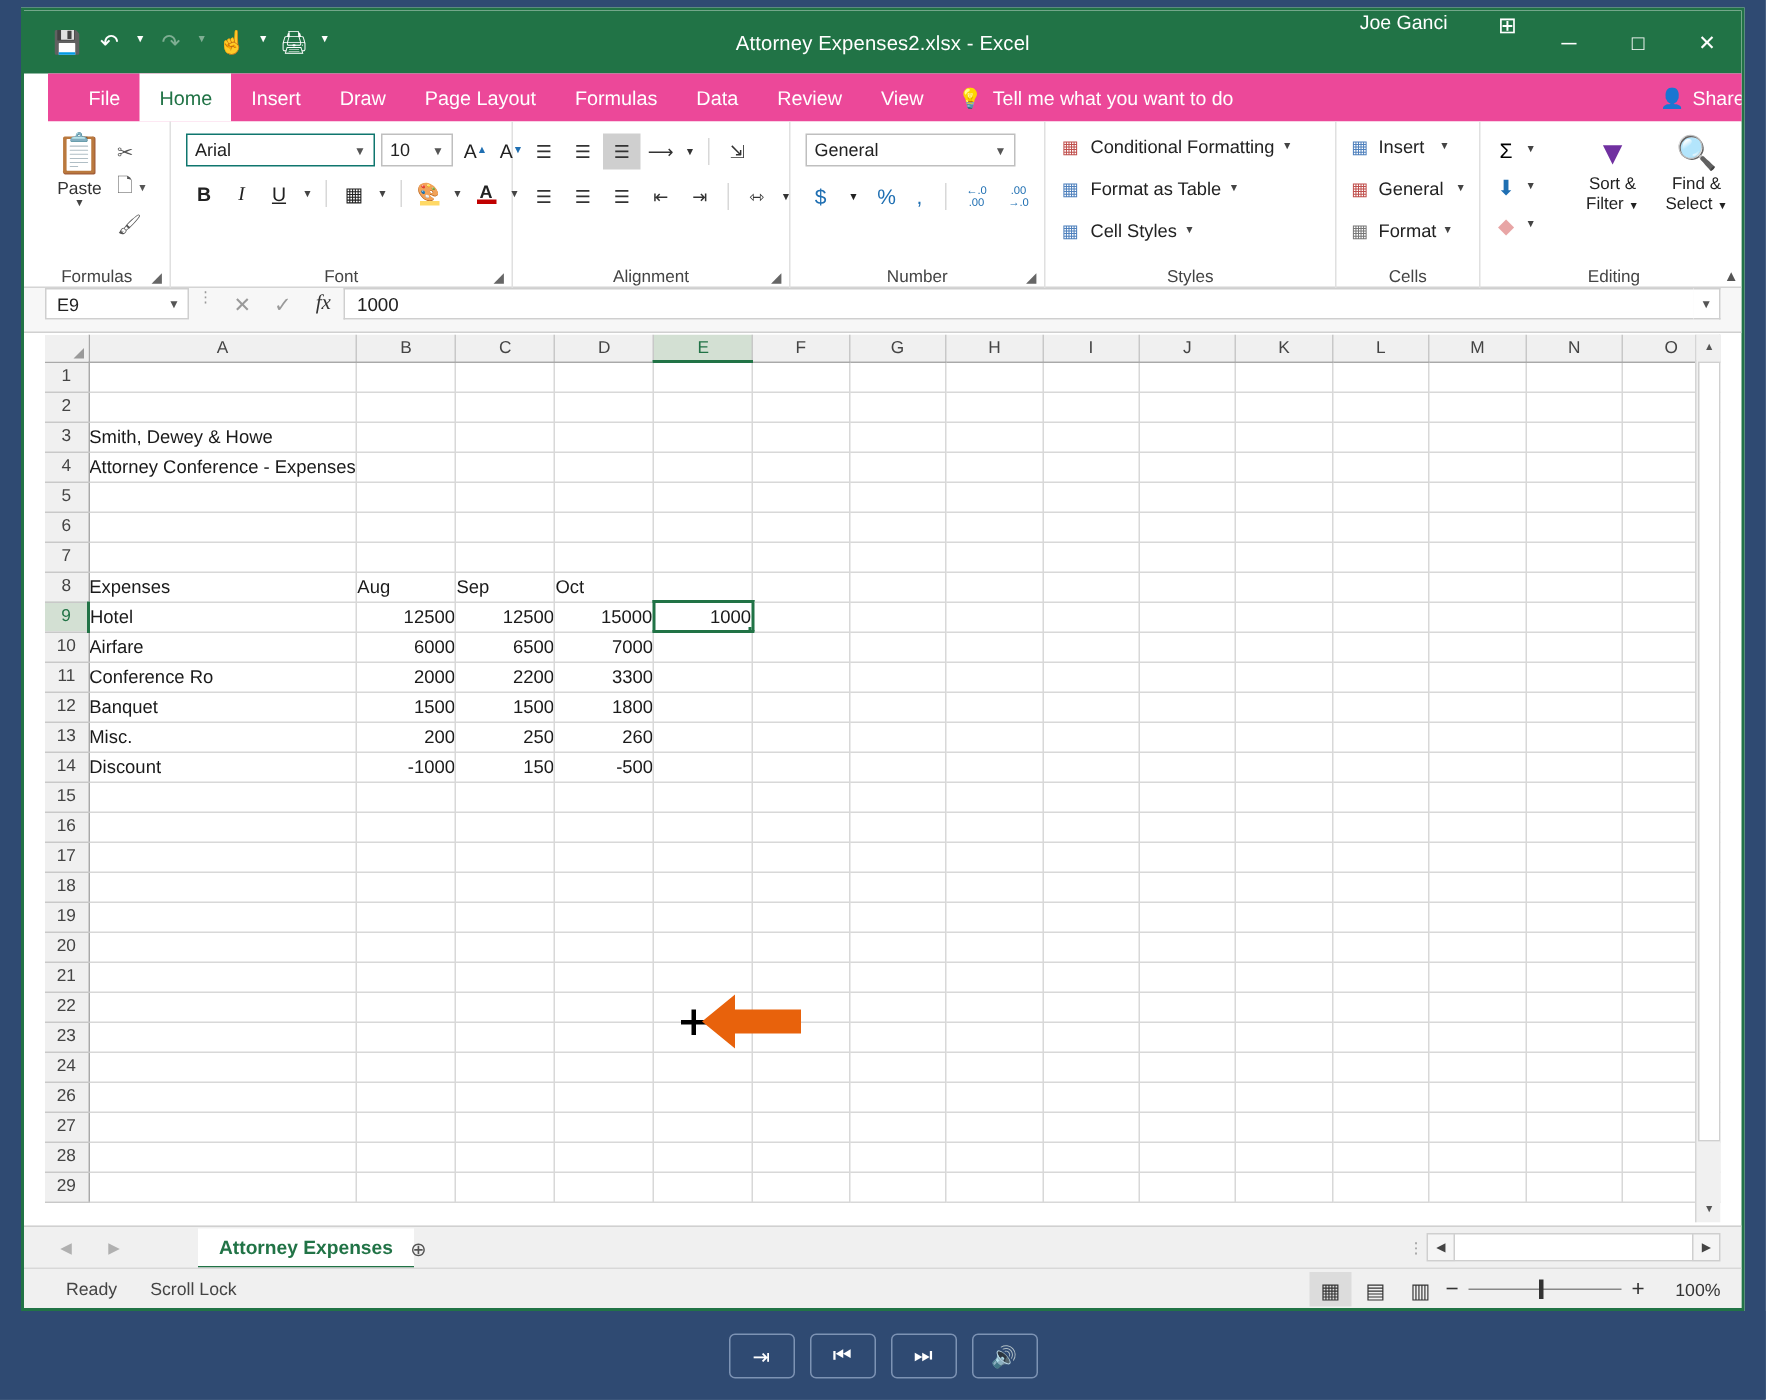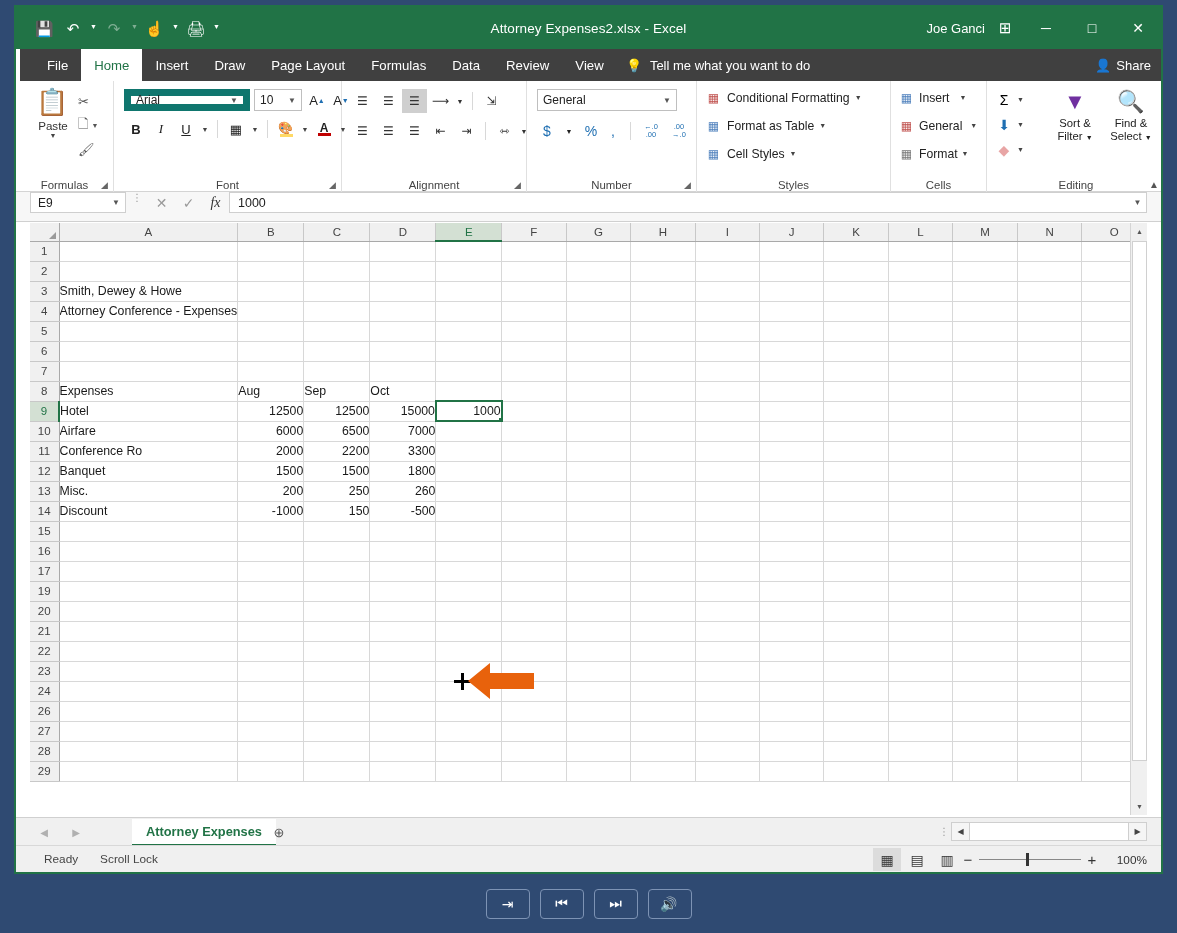--- a/index.html
+++ b/index.html
@@ -35,36 +35,36 @@
   }
   .qat-btn.dim { color: #7fae93; }
   .qat-caret { font-size: 7px; color: #ffffff; width: 11px; display:flex; align-items:flex-end; justify-content:center; padding-bottom:4px;}
   .qat-caret.dim { color: #7fae93; }
   .title-text {
     position: absolute; left: 0; top: 0; width: 100%; height: 42px;
     display: flex; align-items: center; justify-content: center;
     font-size: 13.5px; color: #ffffff; letter-spacing: .1px;
   }
   .user-area {
-    position: absolute; right: 146px; top: 0; height: 42px; display: flex; align-items: center;
-    font-size: 13px; color: #ffffff; gap: 10px;
+    position: absolute; right: 146px; top: 0; height: 42px; display: flex; align-items: flex-start;
+    font-size: 13px; color: #ffffff; gap: 30px;
   }
   .ribbon-display {
     width: 20px; height: 20px; display:flex; align-items:center; justify-content:center;
     font-size: 15px; color: #ffffff;
   }
   .wincontrols { position: absolute; right: 0; top: 0; height: 42px; display: flex; }
   .wc {
     width: 46px; height: 42px; display: flex; align-items: center; justify-content: center;
     color: #ffffff; font-size: 14px; cursor: pointer;
   }
   
   .tabsrow {
-    position: absolute; left: 4px; top: 42px; width: 100%; height: 32px;
-    background: #404040;
+    position: absolute; left: 16px; top: 42px; width: 100%; height: 32px;
+    background: #ec4899;
   }
   .tabs { position: absolute; left: 14px; top: 0; display: flex; height: 32px; align-items: stretch; }
   .tab {
     padding: 0 13px; height: 32px; display: flex; align-items: center;
     font-size: 13.2px; color: #ffffff; cursor: pointer; white-space: nowrap;
   }
   .tab.active { background: #ffffff; color: #217346; }
   .tellme {
     position: absolute; left: 0; top: 0; height: 32px; display: flex; align-items: center;
     font-size: 13px; color: #ffffff; gap: 7px; padding-left: 10px;
@@ -95,21 +95,21 @@
   .clip-icon { font-size: 26px; line-height: 30px; color: #d9a441; }
   .paste-lbl { font-size: 11.6px; color: #333; margin-top: 2px;}
   .paste-caret { font-size: 7px; color: #444; }
   .clip-small { position: absolute; left: 62px; top: 8px; width: 34px; }
   .clip-small .mini { height: 24px; display: flex; align-items: center; font-size: 13px; color: #555; cursor: pointer; }
 
   
   #g-font { left: 98px; width: 228px; }
   .fontname {
     position: absolute; left: 10px; top: 8px; width: 126px; height: 22px;
-    border: 7px solid #0f766e; background: #fff; font-size: 12px; color: #222;
+    border: 1px solid #0f766e; background: #fff; font-size: 12px; color: #222;
     display: flex; align-items: center; padding: 0 2px 0 5px; cursor: text;
   }
   .fontsize {
     position: absolute; left: 140px; top: 8px; width: 48px; height: 22px;
     border: 1px solid #bfbfbf; background: #fff; font-size: 12px; color: #222;
     display: flex; align-items: center; padding: 0 2px 0 5px; cursor: text;
   }
   .dd-caret { margin-left: auto; font-size: 8px; color: #555; padding-right: 3px; }
   .grow-shrink { position: absolute; left: 192px; top: 8px; display: flex; gap: 2px; }
   .gs { width: 22px; height: 22px; display: flex; align-items: center; justify-content: center; font-size: 13px; color:#222; cursor:pointer;}
@@ -858,20 +858,38 @@
               <td class="cell"></td>
               <td class="cell"></td>
               <td class="cell"></td>
               <td class="cell"></td>
               <td class="cell"></td>
               <td class="cell"></td>
               <td class="cell"></td>
               <td class="cell"></td>
             </tr>
             <tr>
+              <td class="rowhead">18</td>
+              <td class="cell"></td>
+              <td class="cell"></td>
+              <td class="cell"></td>
+              <td class="cell"></td>
+              <td class="cell"></td>
+              <td class="cell"></td>
+              <td class="cell"></td>
+              <td class="cell"></td>
+              <td class="cell"></td>
+              <td class="cell"></td>
+              <td class="cell"></td>
+              <td class="cell"></td>
+              <td class="cell"></td>
+              <td class="cell"></td>
+              <td class="cell"></td>
+            </tr>
+            <tr>
               <td class="rowhead">19</td>
               <td class="cell"></td>
               <td class="cell"></td>
               <td class="cell"></td>
               <td class="cell"></td>
               <td class="cell"></td>
               <td class="cell"></td>
               <td class="cell"></td>
               <td class="cell"></td>
               <td class="cell"></td>

